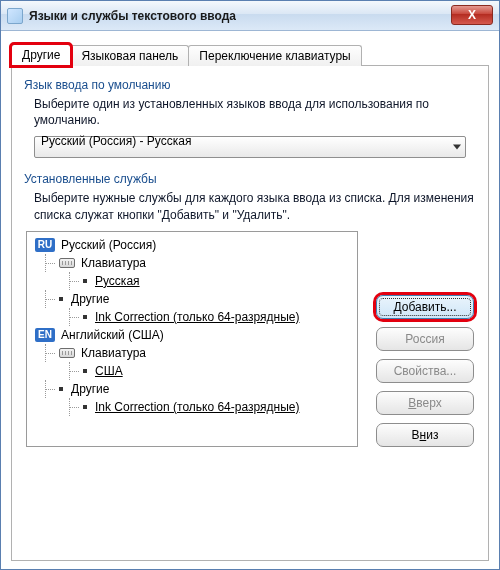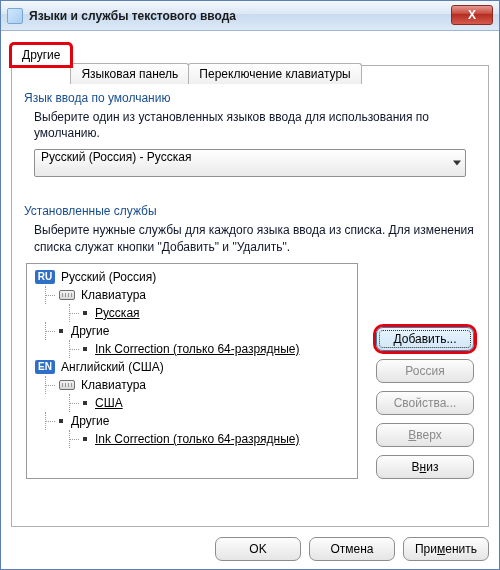--- a/index.html
+++ b/index.html
@@ -59,57 +59,56 @@
   }
   .tab {
     border: 1px solid #b1b1b1;
     border-bottom: none;
     background: linear-gradient(#fefefe,#f0f0f0);
     padding: 3px 10px;
     font-size: 12px;
     margin-right: -1px;
     border-radius: 3px 3px 0 0;
     position: relative;
-    top: 19px;
+    top: 1px;
     cursor: default;
   }
   .tab.active {
     background: #fff;
     z-index: 2;
     border-bottom: 1px solid #fff;
     top: 1px;
   }
   .hl-red { outline: 3px solid #e3000f; outline-offset: -1px; }
   .tab-panel {
     border: 1px solid #b1b1b1;
     flex: 1;
     padding: 12px;
     background: #fff;
     display: flex;
     flex-direction: column;
     gap: 14px;
   }
   .group {
     position: relative;
-    margin-top: 13px;
   }
   .group-title {
     color: #1a4e8e;
     font-size: 12px;
     margin-bottom: 4px;
   }
   .group-desc {
     color: #0f172a;
     font-size: 12px;
     margin: 2px 0 8px 10px;
     line-height: 1.35;
   }
   .combo {
     margin: 0 10px;
-    height: 28px;
+    height: 22px;
     border: 1px solid #8f8f8f;
     border-radius: 2px;
     background: linear-gradient(#fff,#e9e9e9);
     display: flex;
     align-items: center;
     padding: 0 20px 12px 6px;
     position: relative;
   }
   .combo .arrow {
     position: absolute; right: 4px; top: 50%;
@@ -299,26 +298,15 @@
             </div>
             <div class="btn">
               <span>В<u class="acc">н</u>из</span>
             </div>
           </div>
         </div>
       </div>
 
     </div>
 
-    <div class="dialog-btns">
-      <div class="btn">
-        <span>OK</span>
-      </div>
-      <div class="btn">
-        <span>Отмена</span>
-      </div>
-      <div class="btn">
-        <span>При<u class="acc">м</u>енить</span>
-      </div>
-    </div>
 
   </div>
 </div>
 
 </body></html>

